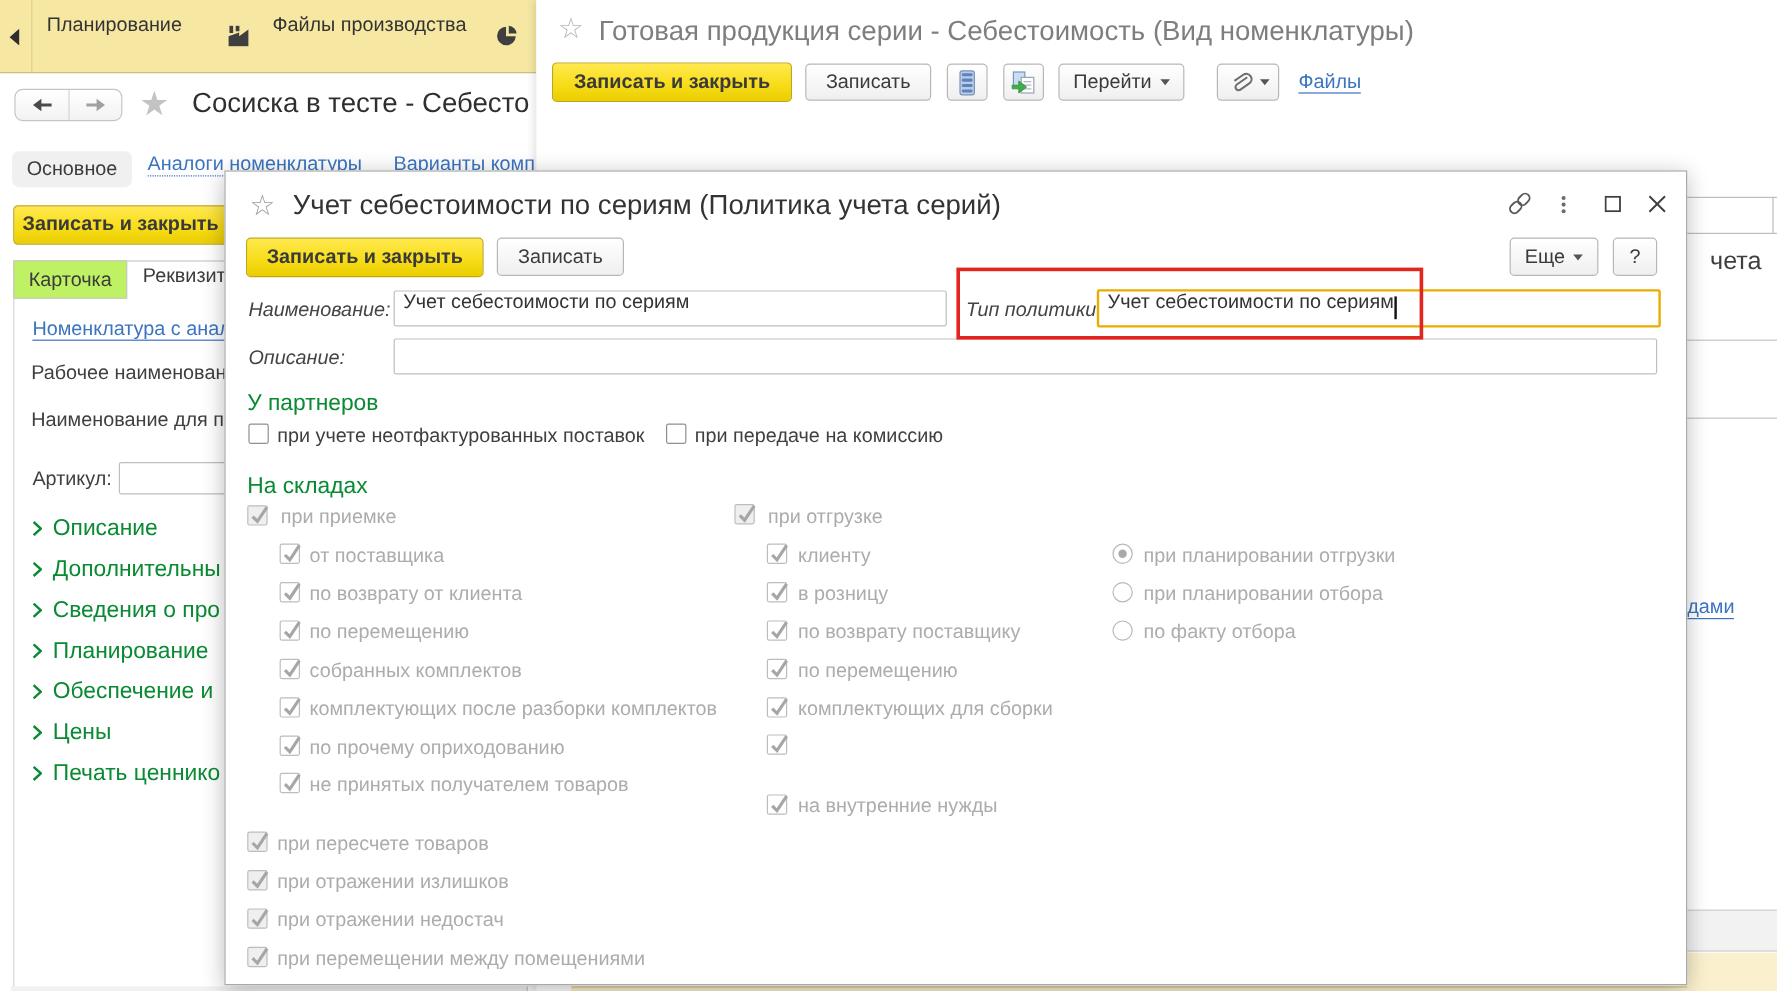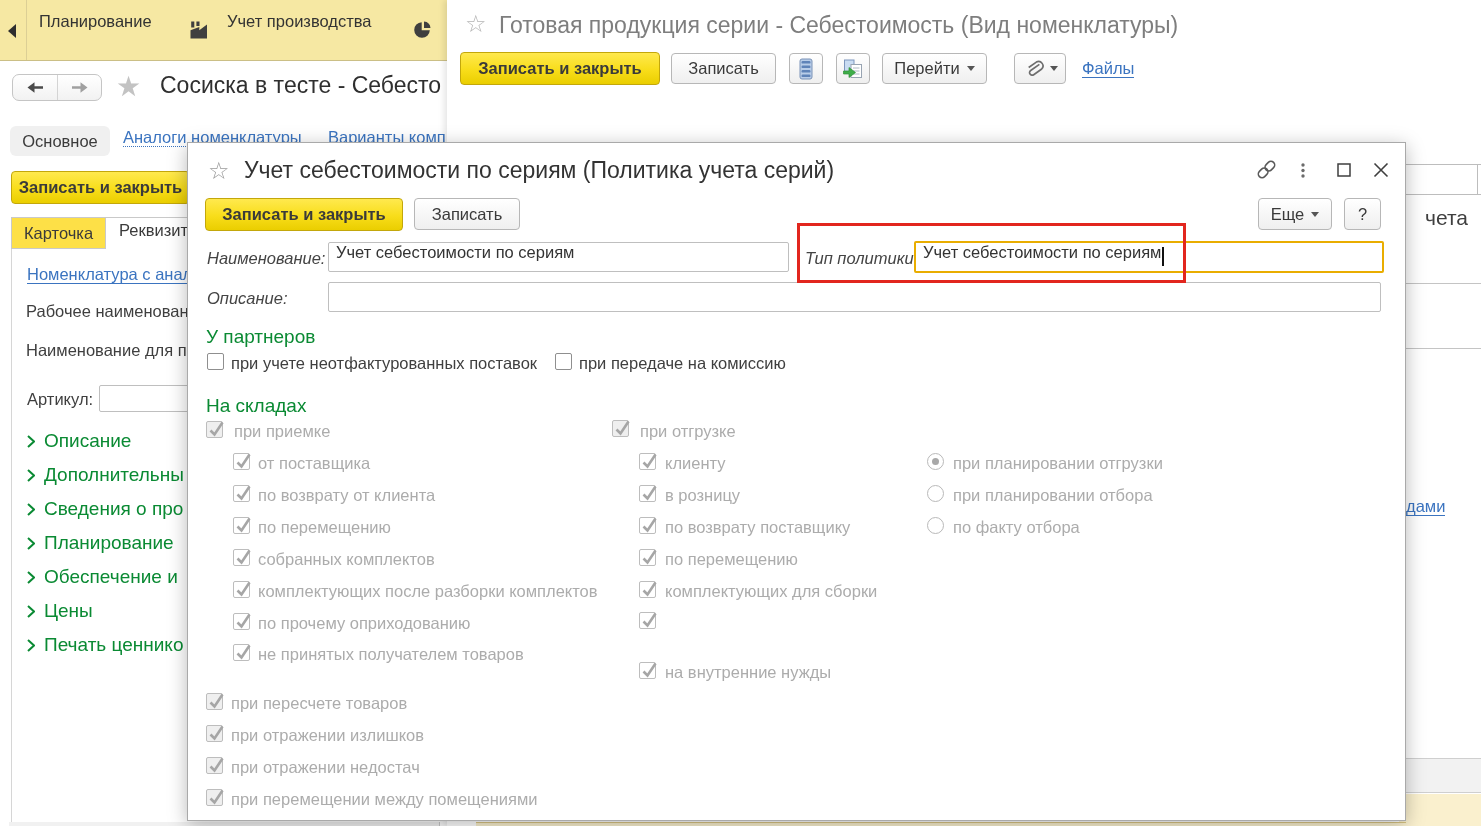--- a/index.html
+++ b/index.html
@@ -79,21 +79,21 @@
   <div id="section-bar" class="abs">
     <svg class="abs" style="left:7px;top:24px" width="10" height="14" viewBox="0 0 10 14">
         <path d="M9 0 L1 7 L9 14 Z" fill="#2E2E2E"></path>
       </svg>
     <div class="divider"></div>
     <div class="section-label" style="left:39px">Планирование</div>
     <svg class="abs" style="left:189px;top:21px" width="19" height="18" viewBox="0 0 19 18">
       <path fill="#3F3F3F" d="M2.2 0.5 h3.1 v6 h-3.1 z M7.4 0.5 h3.1 v4.5 h-3.1 z"></path>
       <path fill="#3F3F3F" d="M1.5 17.5 V9.2 L10.3 6 v3.2 L18 3.6 V17.5 Z"></path>
     </svg>
-    <div class="section-label" style="left:227px">Учет производства</div>
+    <div class="section-label" style="left:227px">Файлы производства</div>
     <svg class="abs" style="left:413px;top:20px" width="19" height="19" viewBox="0 0 19 19">
       <path fill="#3F3F3F" d="M8.7 2.2 A7.8 7.8 0 1 0 16.8 10.3 L8.7 10.3 Z"></path>
       <path fill="#3F3F3F" d="M11 8 L11 1.5 A7.2 7.2 0 0 1 17.5 8 Z"></path>
     </svg>
   </div>
 
   <div class="abs" style="left:12px;top:74px;width:90px;height:27px;border:1px solid #C5C5C5;border-radius:7px;background:linear-gradient(#FFFFFF,#F2F2F2)">
     <div class="vline" style="left:44px;top:0;height:25px;background:#D4D4D4"></div>
     <svg style="position:absolute;left:13px;top:5px" width="18" height="15" viewBox="0 0 18 15">
         <path d="M17 6.2 H8.5 V2.2 L1.5 7.5 L8.5 12.8 V8.8 H17 Z" fill="#4A4A4A"></path>
@@ -105,21 +105,21 @@
   <div class="star" style="left:116px;top:70px;font-size:28px;color:#C3C3C3">★</div>
   <div class="abs nowrap" style="left:160px;top:72px;font-size:23px;color:#2F2F2F">Сосиска в тесте - Себесто</div>
 
   <div class="navpill" style="left:10px;top:126px;width:100px;height:30px">Основное</div>
   <div class="abs nowrap" style="left:123px;top:128px;font-size:16.5px"><span class="link dotted">Аналоги номенклатуры</span></div>
   <div class="abs nowrap" style="left:328px;top:128px;font-size:16.5px"><span class="link" style="border-bottom:none">Варианты комп</span></div>
 
   <div class="btn yellow" style="left:11px;top:171px;width:179px;height:33px">Записать и закрыть</div>
 
   <div class="hline" style="left:11px;top:217px;width:179px"></div>
-  <div class="abs" style="left:11px;top:217px;width:95px;height:32px;background:#fde047;border:1px solid #C9C9C9;font-size:16.5px;color:#3B3B3B;display:flex;align-items:center;justify-content:center">Карточка</div>
+  <div class="abs" style="left:11px;top:217px;width:95px;height:32px;background:#bef264;border:1px solid #C9C9C9;font-size:16.5px;color:#3B3B3B;display:flex;align-items:center;justify-content:center">Карточка</div>
   <div class="abs nowrap" style="left:119px;top:221px;font-size:16.5px;color:#3B3B3B">Реквизит</div>
   <div class="vline" style="left:11px;top:249px;height:577px;background:#D6D6D6"></div>
 
   <div class="abs nowrap" style="left:27px;top:265px;font-size:16.5px"><span class="link">Номенклатура с анал</span></div>
   <div class="abs nowrap" style="left:26px;top:302px;font-size:16.5px">Рабочее наименовани</div>
   <div class="abs nowrap" style="left:26px;top:341px;font-size:16.5px">Наименование для пе</div>
   <div class="abs nowrap" style="left:27px;top:390px;font-size:16.5px">Артикул:</div>
   <div class="input" style="left:99px;top:385px;width:120px;height:27px"></div>
 
   <div class="greenrow" style="top:430px"><svg width="8" height="13" viewBox="0 0 8 13">

